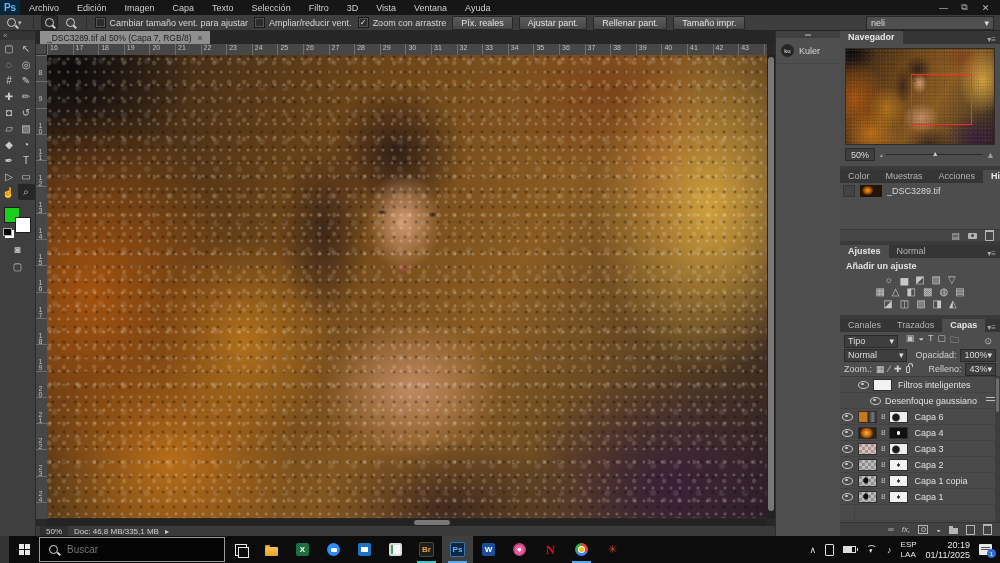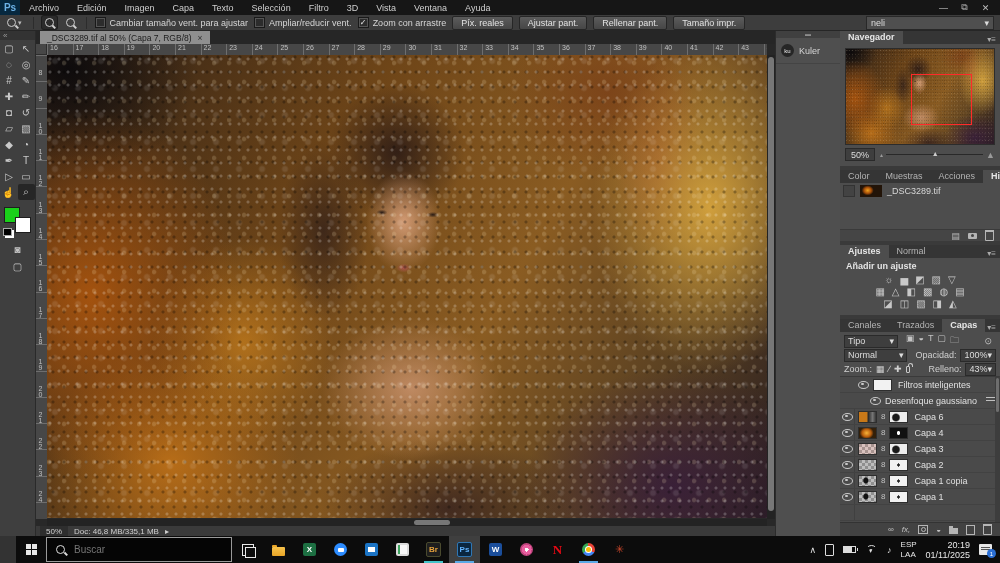--- a/index.html
+++ b/index.html
@@ -148,21 +148,21 @@
   .fslider{width:10px;height:7px;background:linear-gradient(#c0c0c0 0 1px,transparent 1px 3px,#c0c0c0 3px 4px,transparent 4px);margin-right:4px;margin-left:auto;}
   #llscroll{position:absolute;right:0;top:0;bottom:0;width:5px;background:#3d3d3d;}
   #llscroll .thumb{position:absolute;left:1px;right:1px;top:1px;height:34px;background:#6e6e6e;border-radius:2px;}
   #layerfooter{height:13px;background:#424242;border-top:1px solid #333;display:flex;align-items:center;justify-content:flex-end;gap:8px;padding-right:8px;color:#c0c0c0;font-size:8px;flex-shrink:0;}
   .maskic{width:8px;height:7px;border:1px solid #b5b5b5;display:flex;align-items:center;justify-content:center;}
   .maskic i{width:3px;height:3px;border:1px solid #b5b5b5;border-radius:50%;}
   .foldic{width:9px;height:6px;background:#b5b5b5;position:relative;margin-top:2px;}
   .foldic::before{content:"";position:absolute;left:0;top:-2px;width:4px;height:2px;background:#b5b5b5;}
   .newdoc{width:7px;height:8px;border:1px solid #b5b5b5;}
   
-  #taskbar{position:absolute;left:16px;right:0;bottom:0;height:27px;background:#0c0c0c;display:flex;align-items:center;color:#e8e8e8;}
+  #taskbar{position:absolute;left:9px;right:0;bottom:0;height:27px;background:#0c0c0c;display:flex;align-items:center;color:#e8e8e8;}
   #startbtn{width:30px;height:27px;display:flex;align-items:center;justify-content:center;}
   .winflag{width:11px;height:11px;display:grid;grid-template-columns:5px 5px;grid-template-rows:5px 5px;gap:1px;}
   .winflag i{background:#e8e8e8;}
   #searchbox{width:186px;height:25px;background:#050505;border:1px solid #9a9a9a;display:flex;align-items:center;gap:7px;padding-left:9px;box-sizing:border-box;}
   #searchbox .mag{border-color:#ddd;}
   #searchbox .mag::after{background:#ddd;}
   #searchbox input{background:transparent;border:none;outline:none;color:#ddd;font-size:10px;font-family:"Liberation Sans",sans-serif;width:120px;}
   .tbicon{width:31px;height:27px;display:flex;align-items:center;justify-content:center;position:relative;}
   .tbicon.activeapp{background:#3f3f3f;}
   .ul{position:absolute;bottom:0;left:6px;right:6px;height:2px;background:#5aa9e6;}

